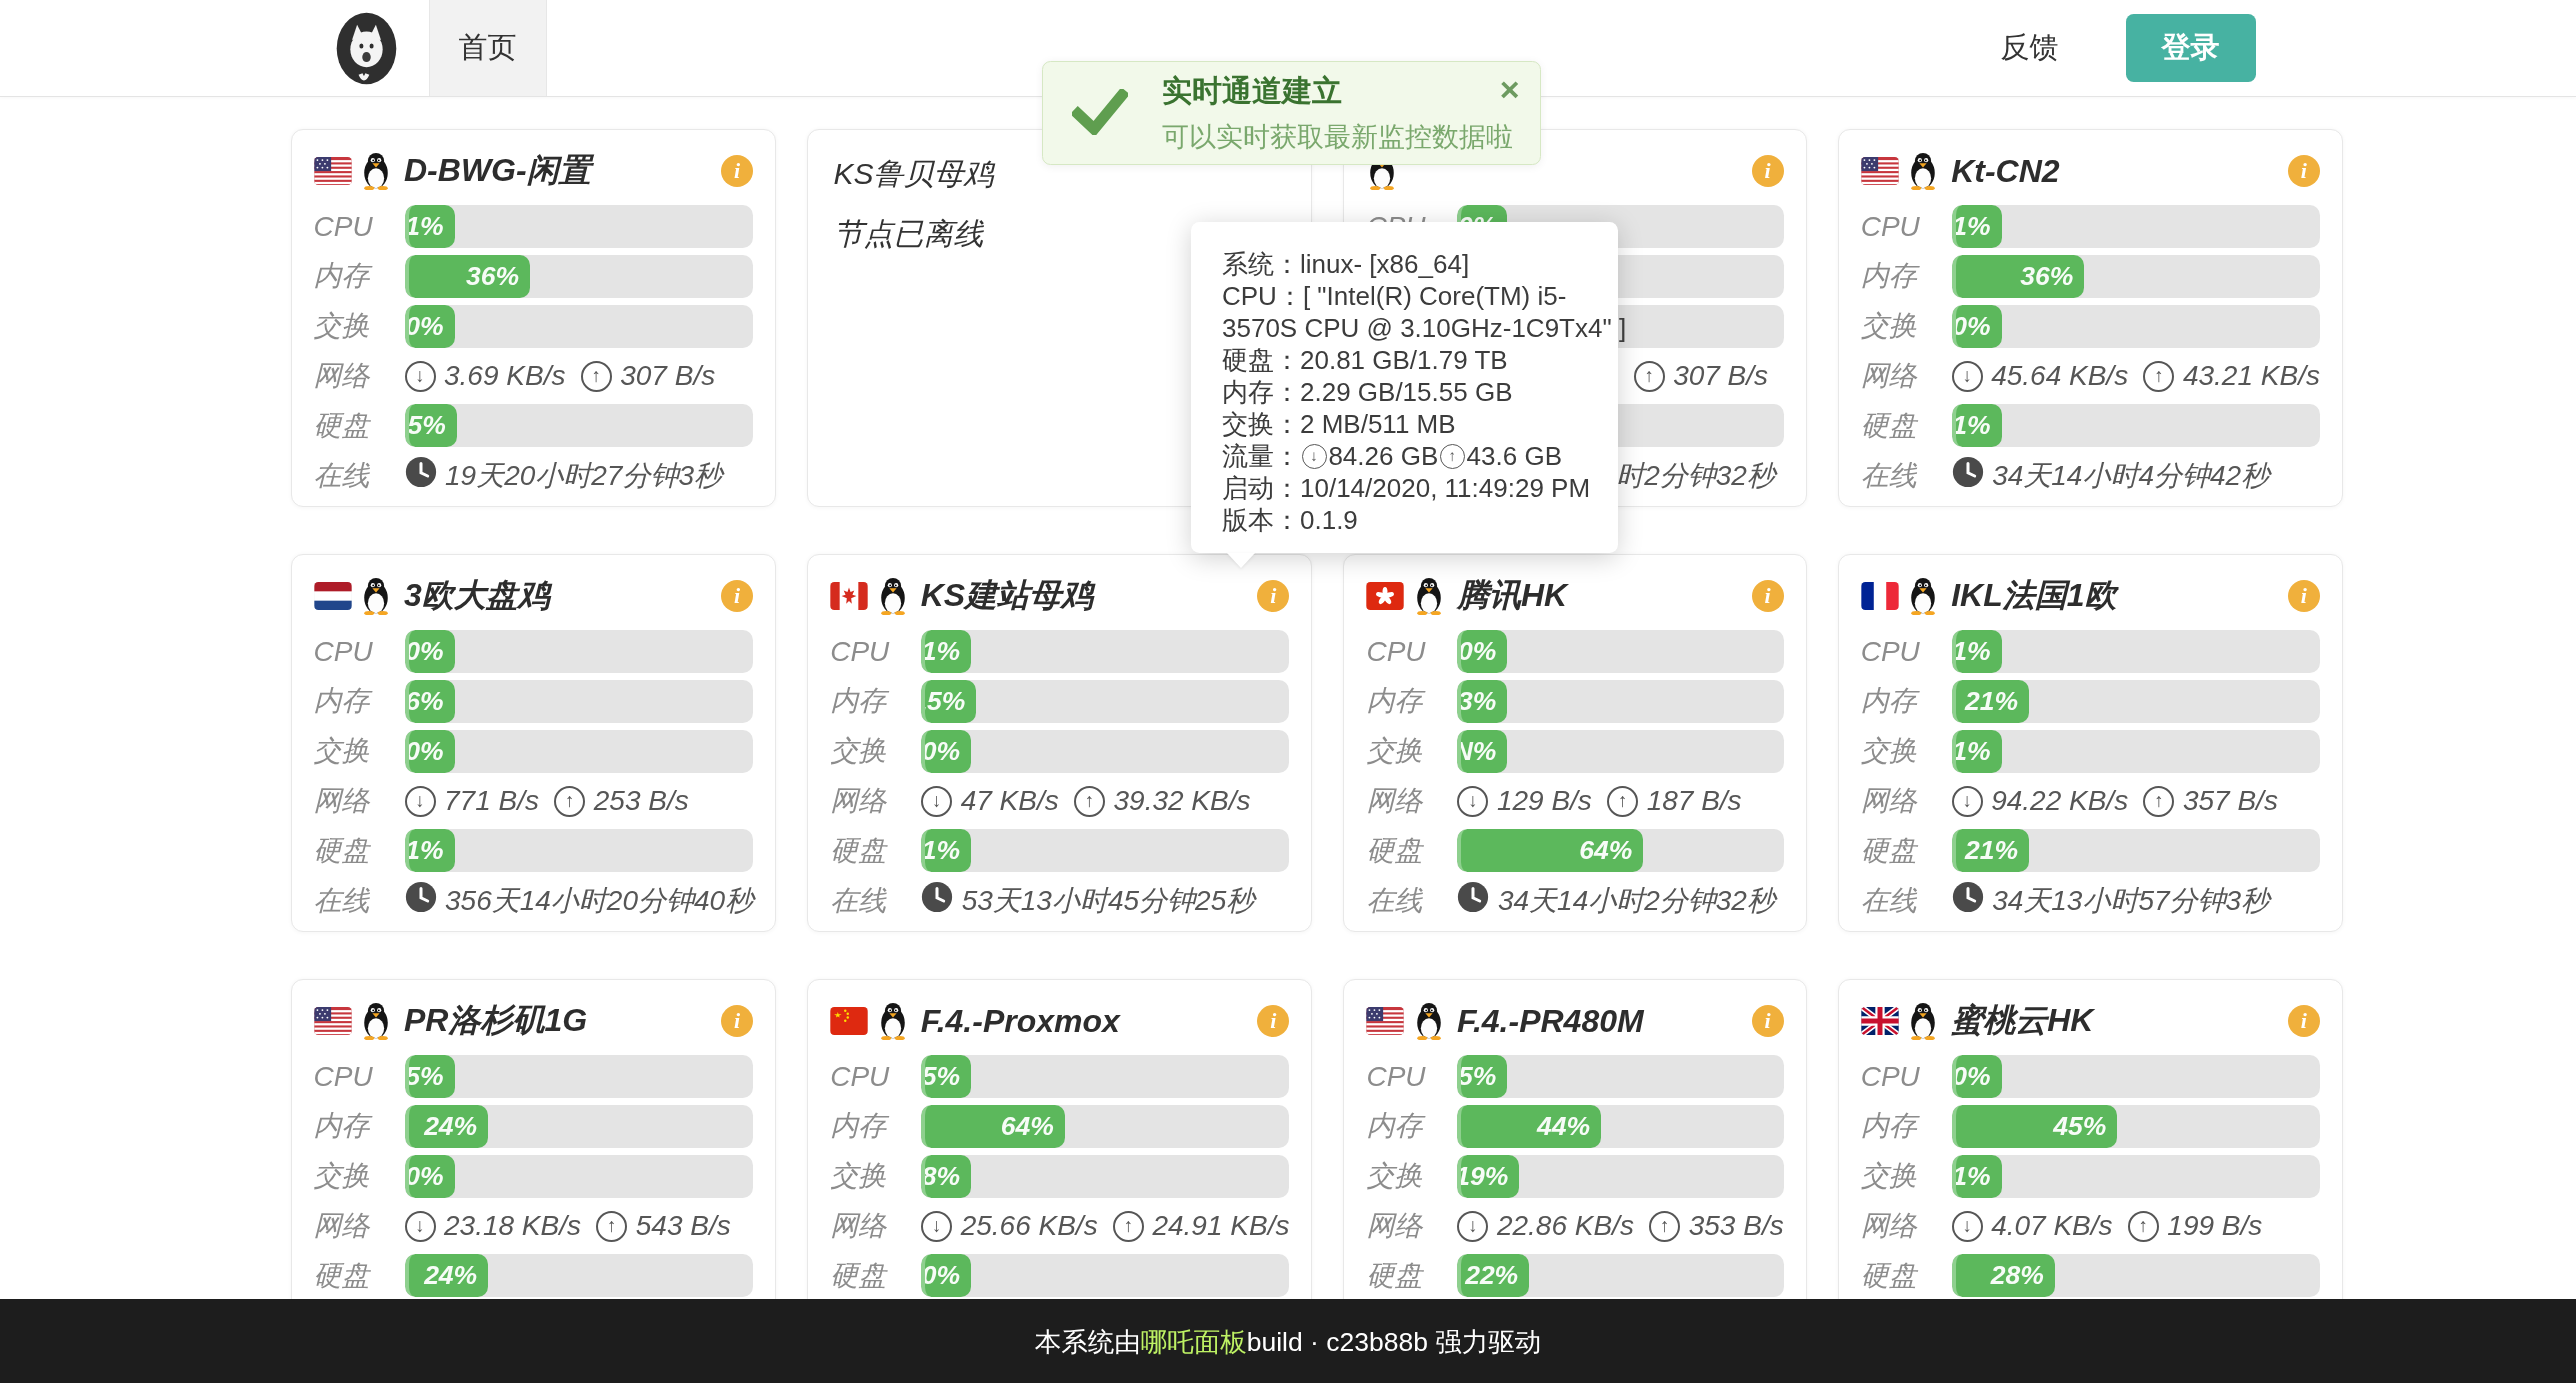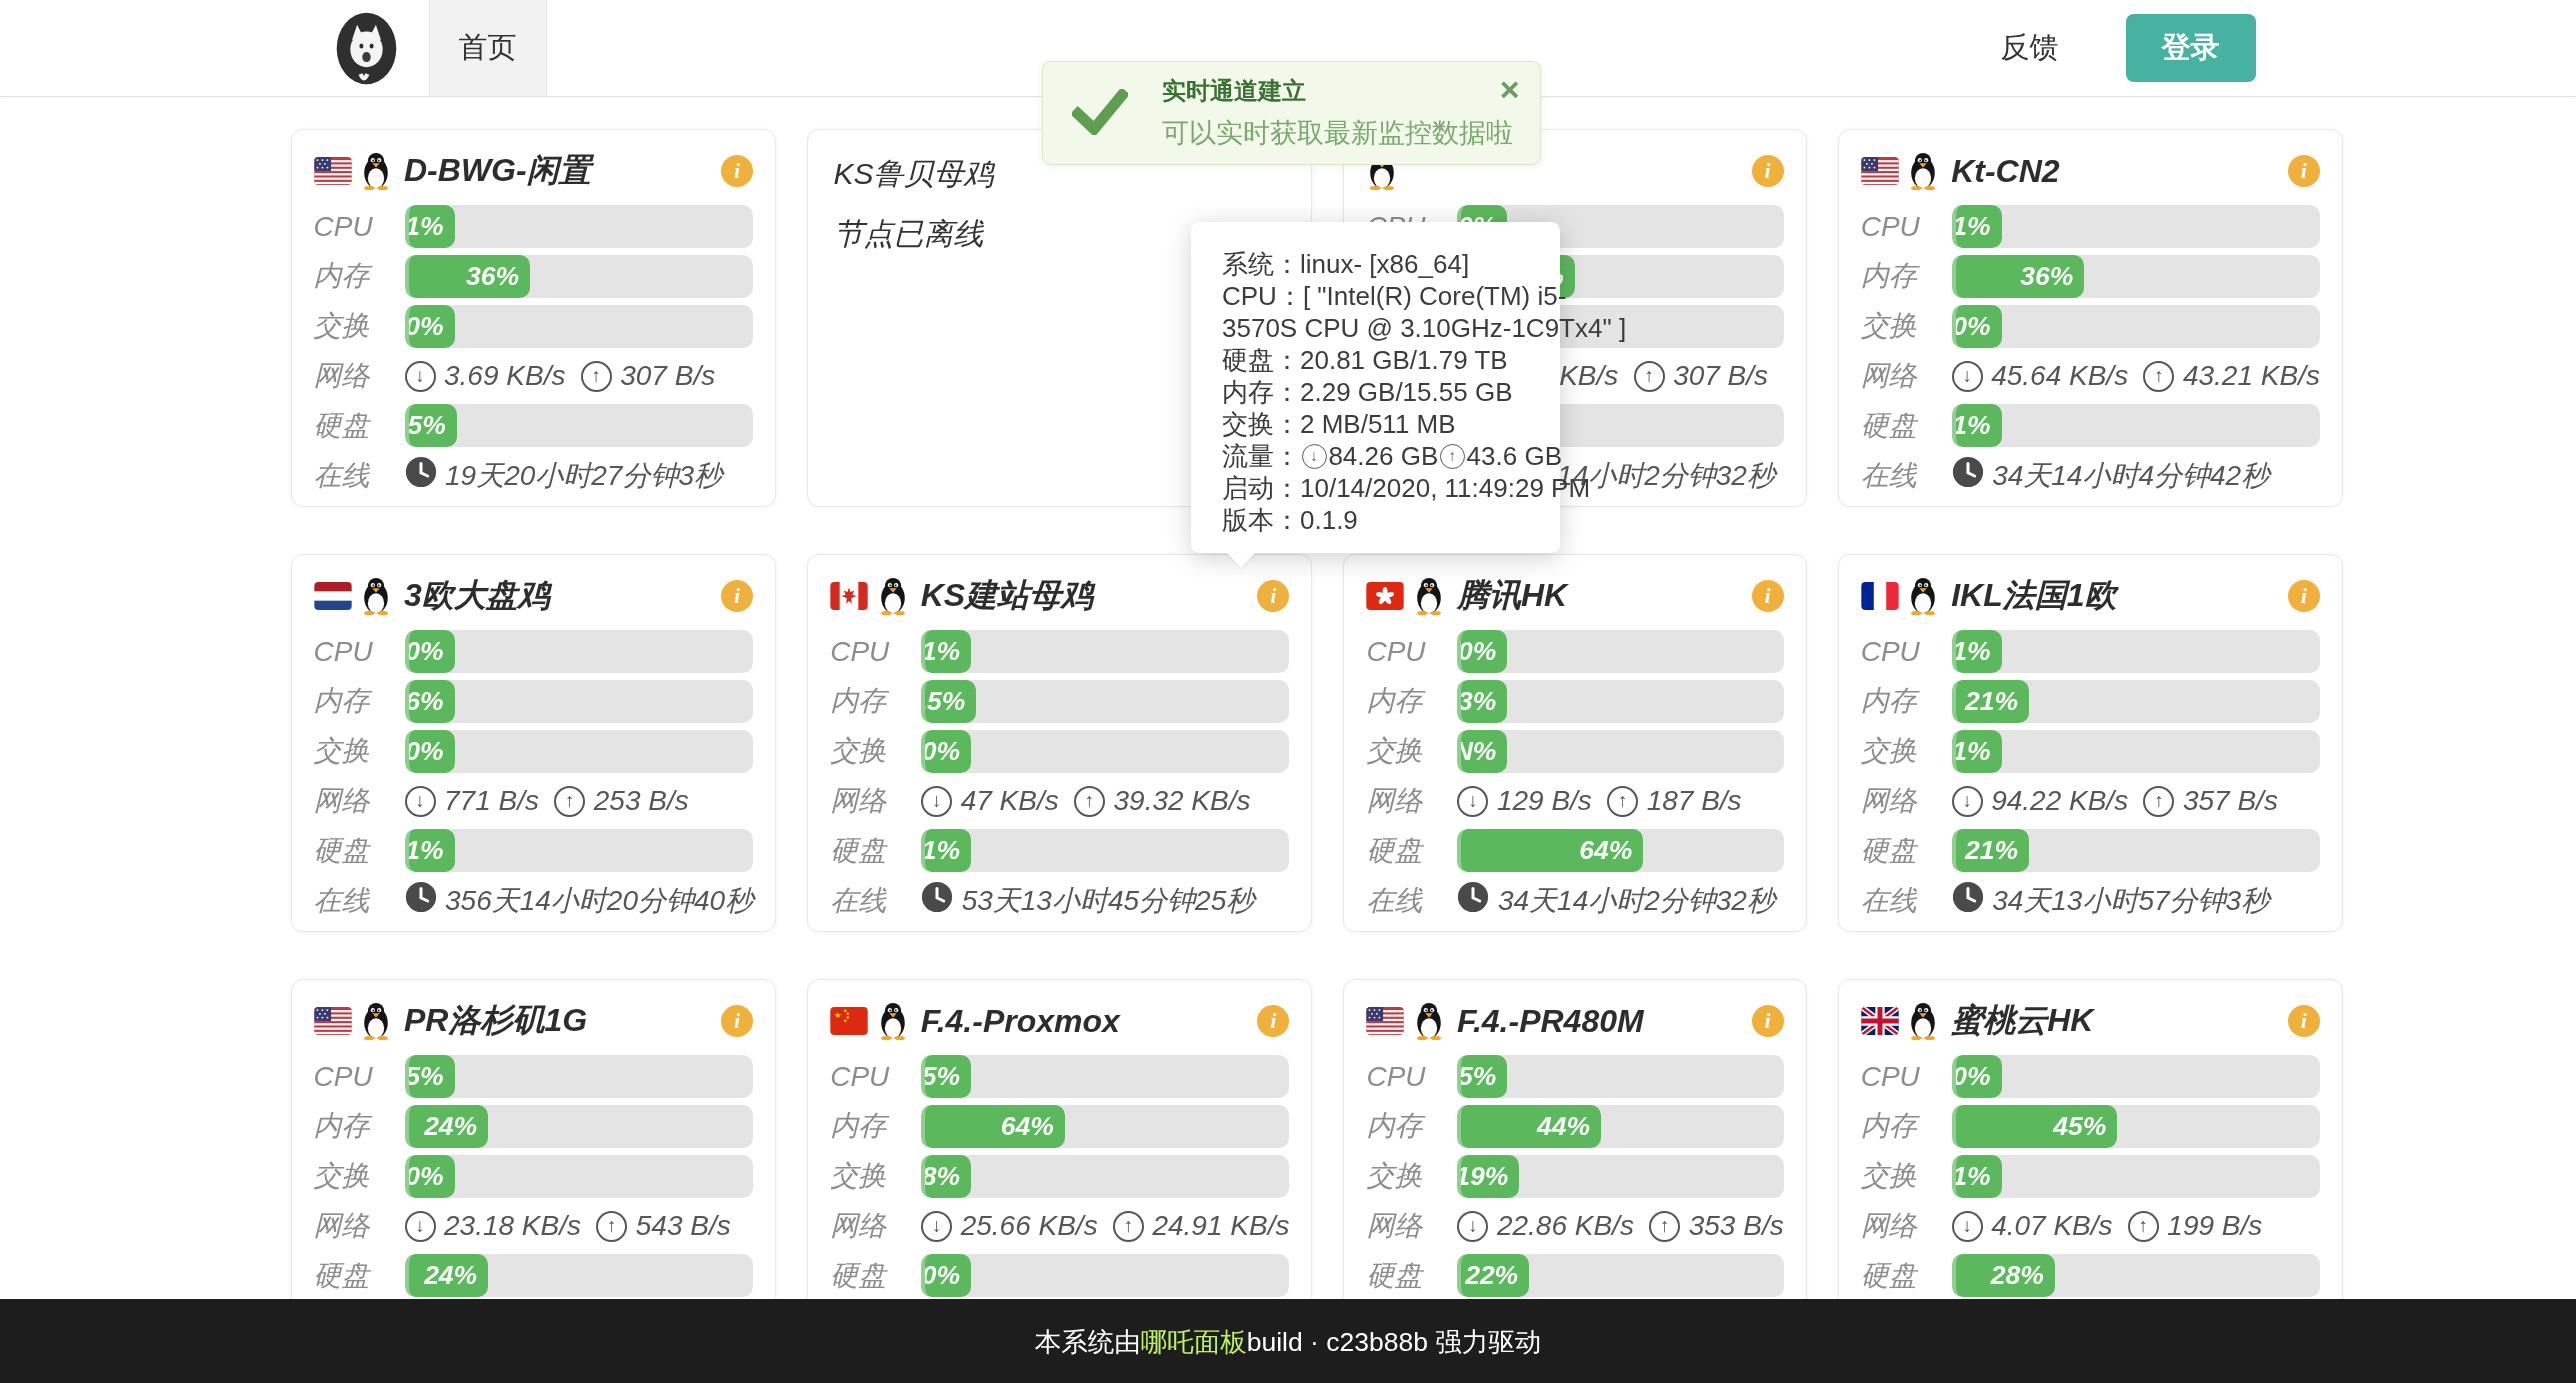--- a/index.html
+++ b/index.html
@@ -44,26 +44,26 @@
     color:#565656;flex:0 0 auto;}
   .up-gap{margin-left:6.8px;}
   .clock{width:32px;height:32px;flex:0 0 auto;}
   .offline-name{font-size:30px;color:#333;margin:6.8px 0 19px 3.4px;}
   .offline-status{font-size:30px;color:#333;margin-left:3.4px;}
   
   .toast{position:absolute;left:1042px;top:61px;width:499px;height:104px;z-index:60;
     background:#f2f9ea;border:0.9px solid #d6e8c4;border-radius:8.5px;box-sizing:border-box;
     display:flex;align-items:center;padding:0 26px 0 29px;box-shadow:0 1.7px 8.5px rgba(0,0,0,0.06);}
   .toast-check{flex:0 0 auto;margin-right:34px;}
-  .toast-title{font-size:24px;font-weight:bold;color:#3a7330;margin-bottom:7.7px;white-space:nowrap;}
+  .toast-title{font-size:30px;font-weight:bold;color:#3a7330;margin-bottom:7.7px;white-space:nowrap;}
   .toast-sub{font-size:27px;color:#7aa86d;white-space:nowrap;}
   .toast-close{position:absolute;right:20.5px;top:10.2px;font-size:34px;font-weight:bold;color:#6d9b60;
     cursor:pointer;line-height:1;}
   
-  .tooltip{position:absolute;left:1191px;top:222px;width:369px;height:331px;z-index:50;
+  .tooltip{position:absolute;left:1191px;top:222px;width:427px;height:331px;z-index:50;
     background:#fff;border-radius:8.5px;box-sizing:border-box;padding:26px 0 12px 31px;
     box-shadow:0 4.3px 26px rgba(0,0,0,0.18);font-size:26px;color:#3c3c3c;}
   .tooltip:after{content:"";position:absolute;left:36px;bottom:-14.5px;width:0;height:0;
     border-left:14.5px solid transparent;border-right:14.5px solid transparent;border-top:15.4px solid #fff;
     filter:drop-shadow(0 1.7px 1.7px rgba(0,0,0,0.08));}
   .tt-line{line-height:32px;white-space:nowrap;display:flex;align-items:center;}
   .tt-circ{width:25px;height:25px;border-width:1.7px;font-size:15.4px;margin:0 1.7px;}
   
   .footer{position:absolute;left:0;top:1299px;width:2576px;height:85px;background:#1d1d1d;z-index:70;
     display:flex;align-items:center;justify-content:center;color:#fff;font-size:26.5px;}

